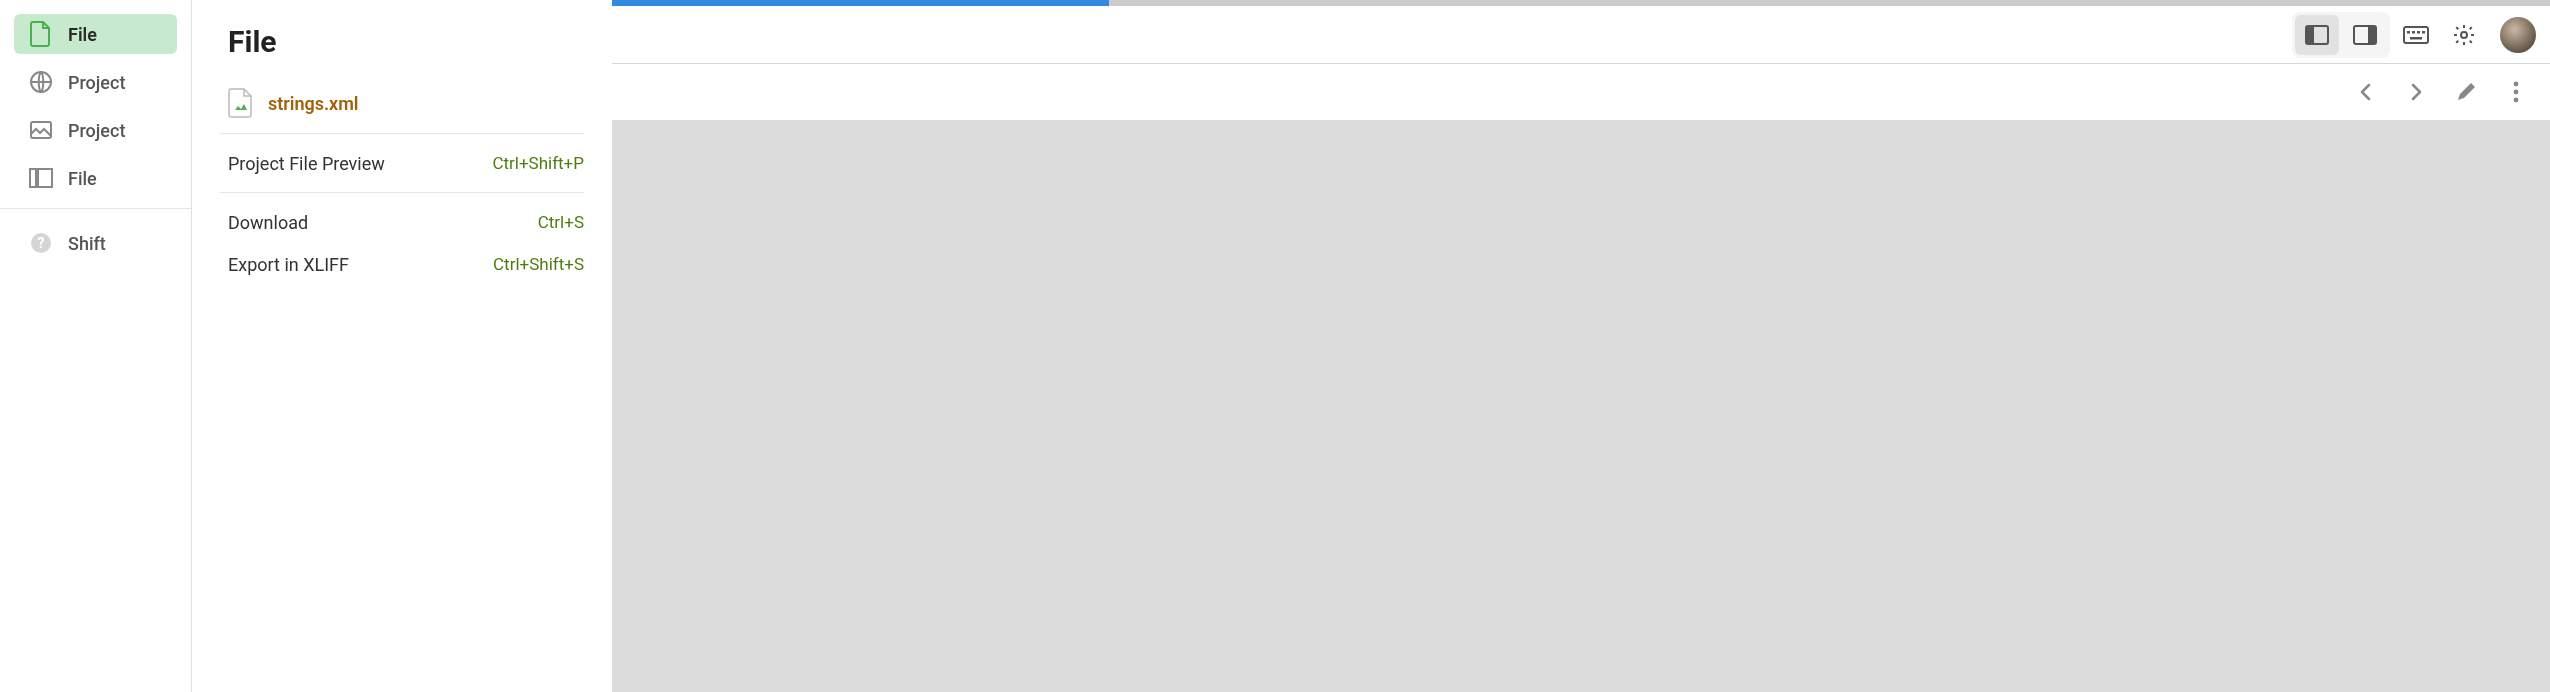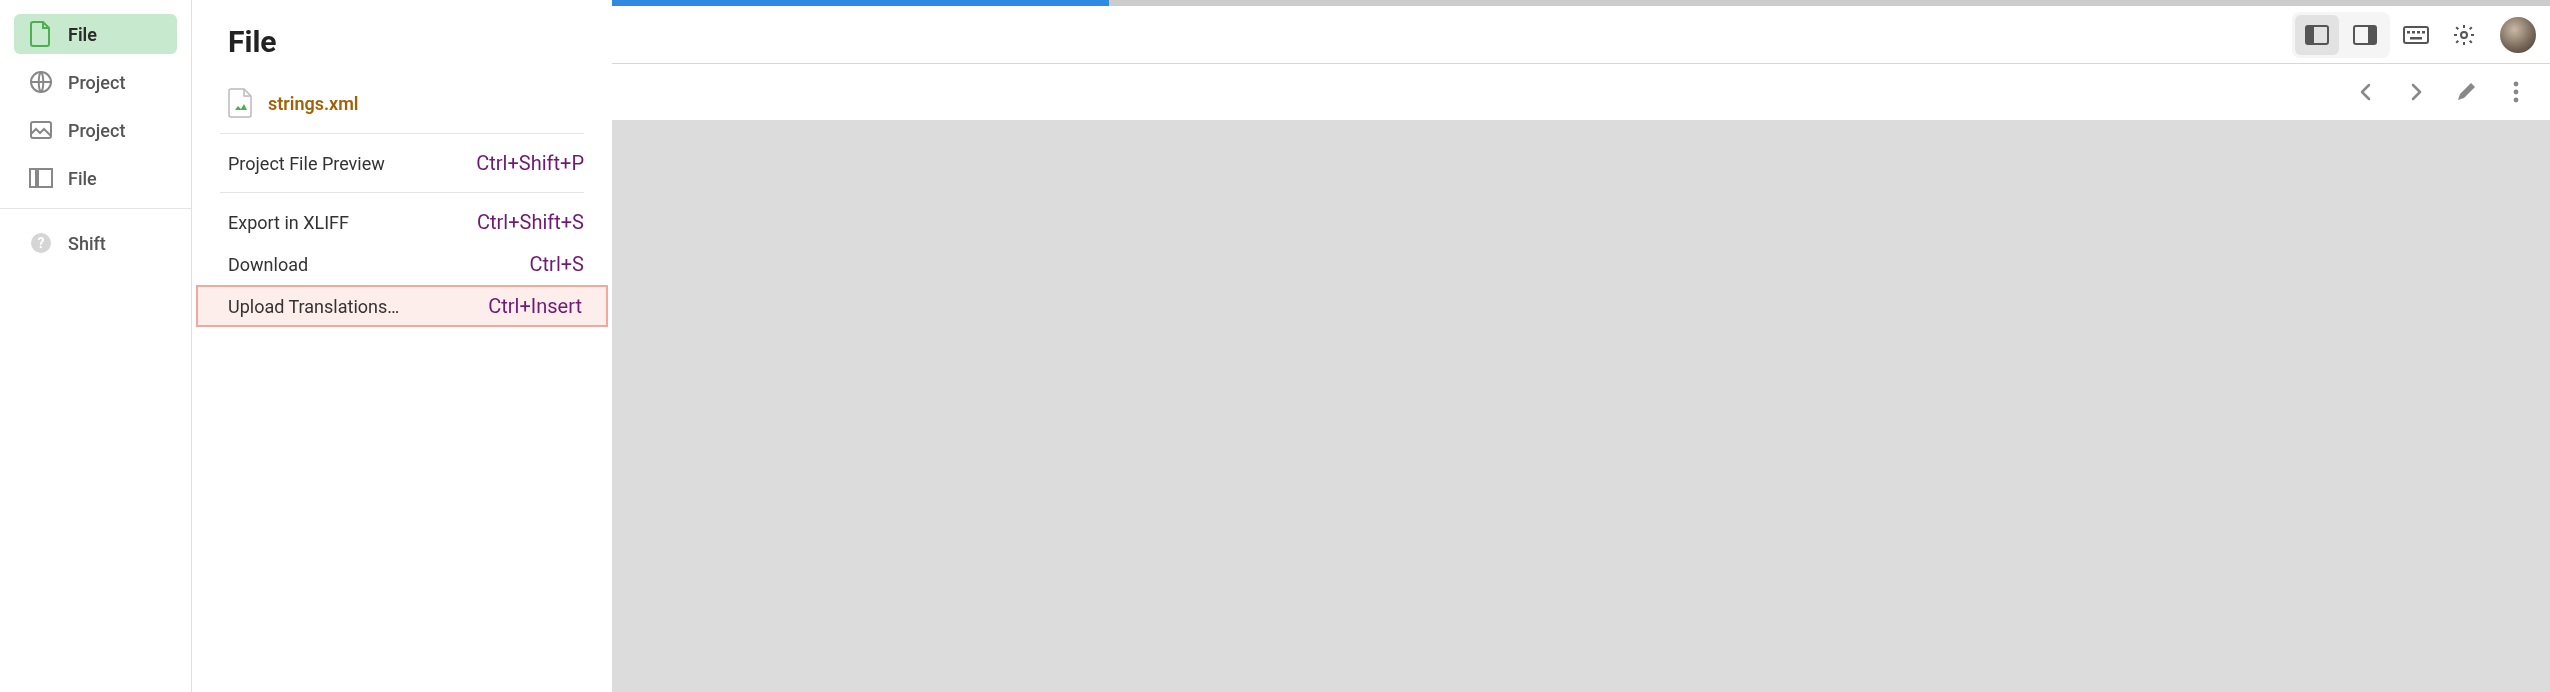--- a/index.html
+++ b/index.html
@@ -81,22 +81,22 @@
     display: flex;
     align-items: center;
     justify-content: space-between;
     height: 42px;
     padding: 0 28px 0 36px;
     cursor: pointer;
     font-size: 18px;
     color: #333;
   }
   .menu-item .shortcut {
-    color: #701a75;
-    font-size: 20px;
+    color: #4d7c0f;
+    font-size: 17px;
   }
   .menu-item.highlighted {
     background: #fdeeec;
     border: 2px solid #f3a79e;
     margin: 0 4px;
     padding: 0 24px 0 30px;
   }
 
   
   .main {
@@ -233,30 +233,26 @@
   <div class="panel-divider"></div>
 
   <div class="menu-item">
     <span>Project File Preview</span>
     <span class="shortcut">Ctrl+Shift+P</span>
   </div>
 
   <div class="panel-divider"></div>
 
   <div class="menu-item">
+    <span>Download</span>
+    <span class="shortcut">Ctrl+S</span>
+  </div>
+  <div class="menu-item">
     <span>Export in XLIFF</span>
     <span class="shortcut">Ctrl+Shift+S</span>
-  </div>
-  <div class="menu-item">
-    <span>Download</span>
-    <span class="shortcut">Ctrl+S</span>
-  </div>
-  <div class="menu-item highlighted">
-    <span>Upload Translations…</span>
-    <span class="shortcut">Ctrl+Insert</span>
   </div>
 </div>
 
 <div class="main">
   <div class="progress-bar">
     <div class="done"></div>
     <div class="rest"></div>
   </div>
 
   <div class="toolbar">

